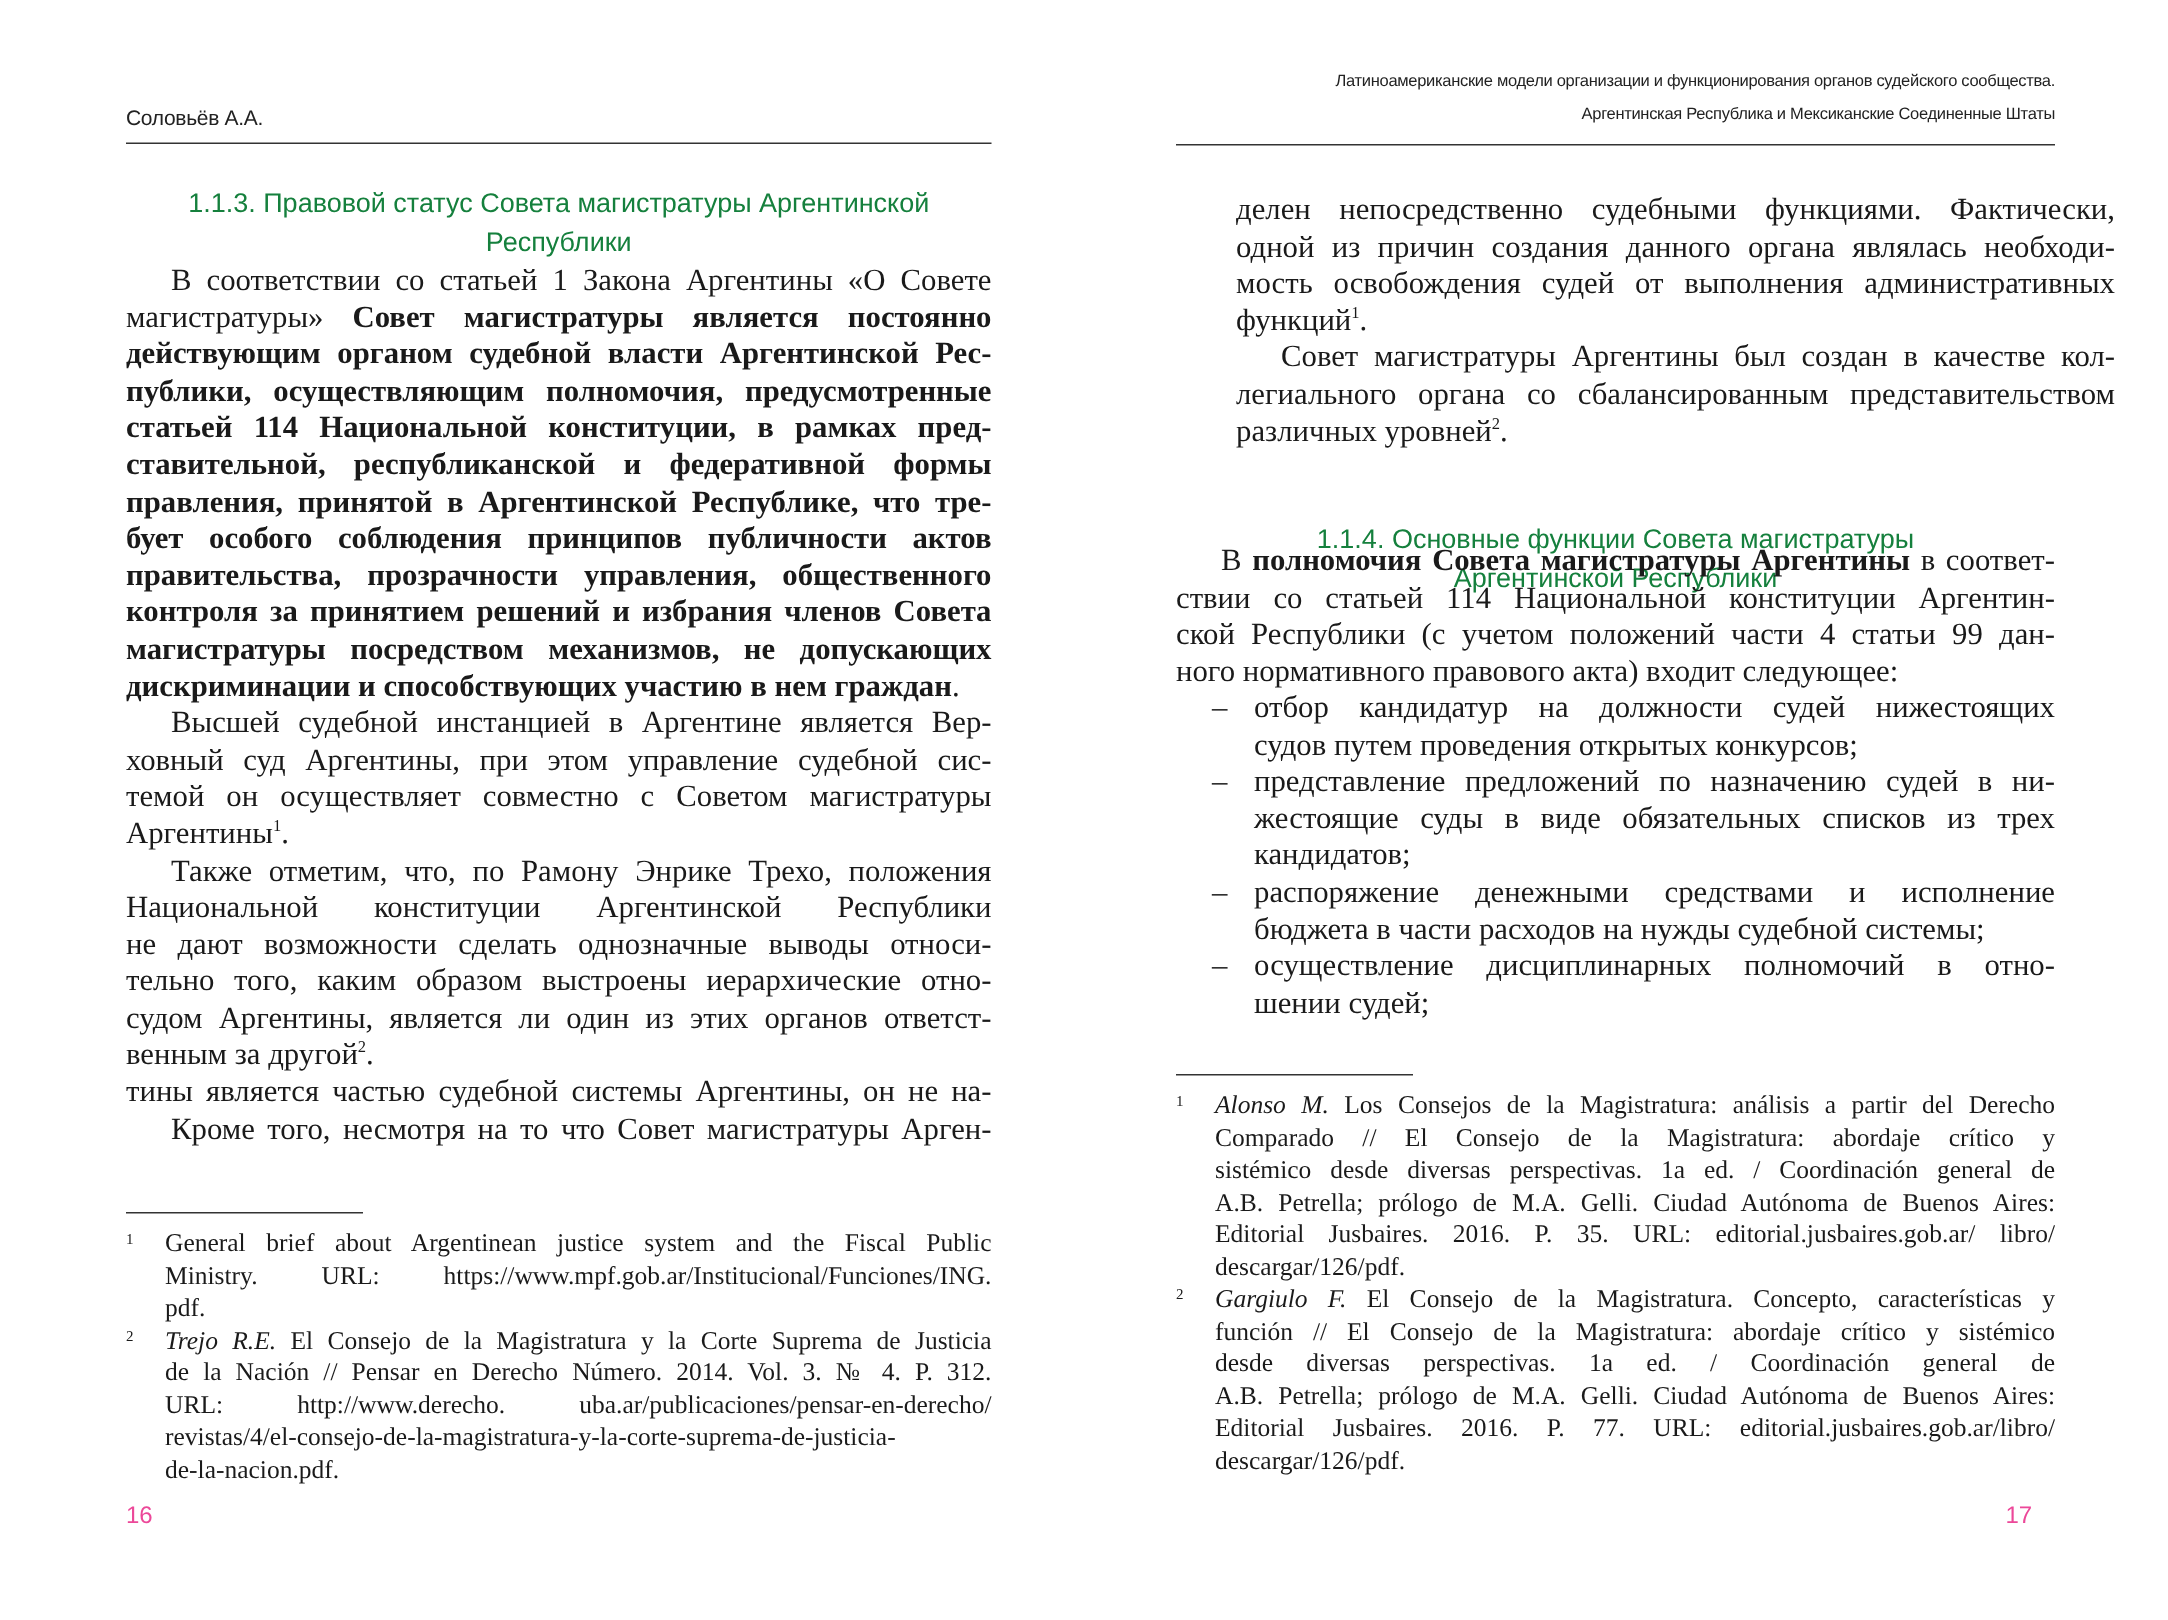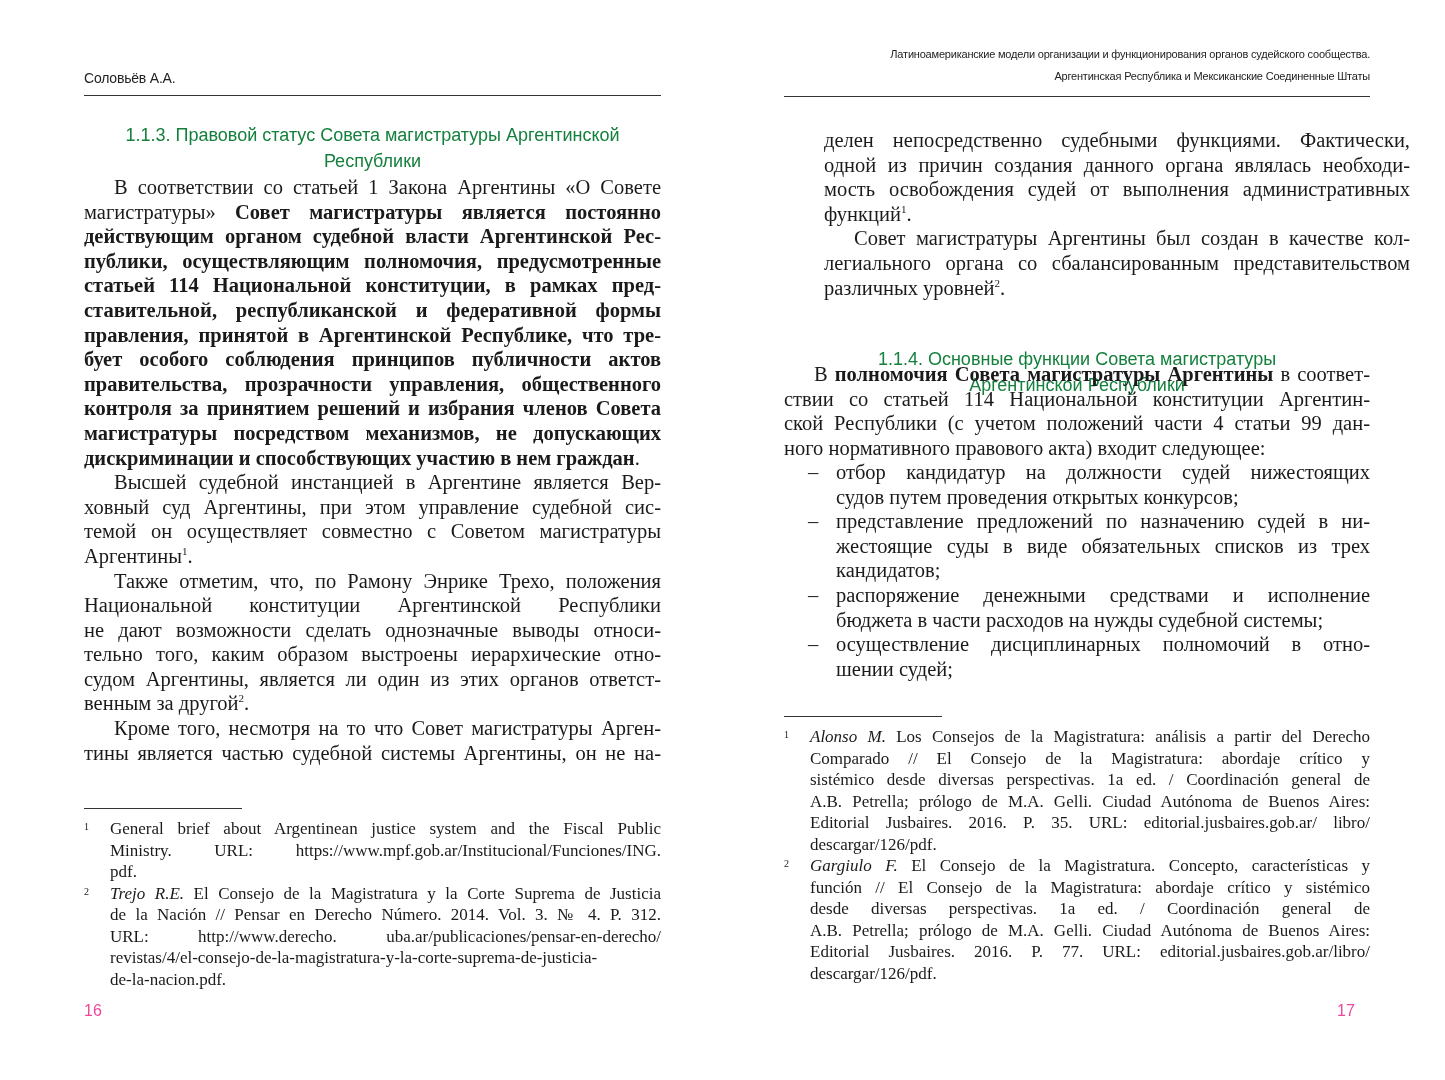--- a/index.html
+++ b/index.html
@@ -174,22 +174,22 @@
     <span class="line">темой он осуществляет совместно с Советом магистратуры</span>
     <span class="line last"><span>Аргентины</span><sup>1</sup><span>.</span></span>
 
     <span class="line indent">Также отметим, что, по Рамону Энрике Трехо, положения</span>
     <span class="line">Национальной конституции Аргентинской Республики</span>
     <span class="line">не дают возможности сделать однозначные выводы относи-</span>
     <span class="line">тельно того, каким образом выстроены иерархические отно-</span>
     <span class="line">судом Аргентины, является ли один из этих органов ответст-</span>
     <span class="line last"><span>венным за другой</span><sup>2</sup><span>.</span></span>
 
+    <span class="line">тины является частью судебной системы Аргентины, он не на-</span>
     <span class="line indent">Кроме того, несмотря на то что Совет магистратуры Арген-</span>
-    <span class="line">тины является частью судебной системы Аргентины, он не на-</span>
   </div>
 
   <div class="fn-rule left-fn-rule"></div>
   <div class="footnotes left-fn">
     <div class="fn">
       <span class="fn-num">1</span>
       <span class="fn-line">General brief about Argentinean justice system and the Fiscal Public</span>
       <span class="fn-line">Ministry. URL: https://www.mpf.gob.ar/Institucional/Funciones/ING.</span>
       <span class="fn-line last">pdf.</span>
     </div>

